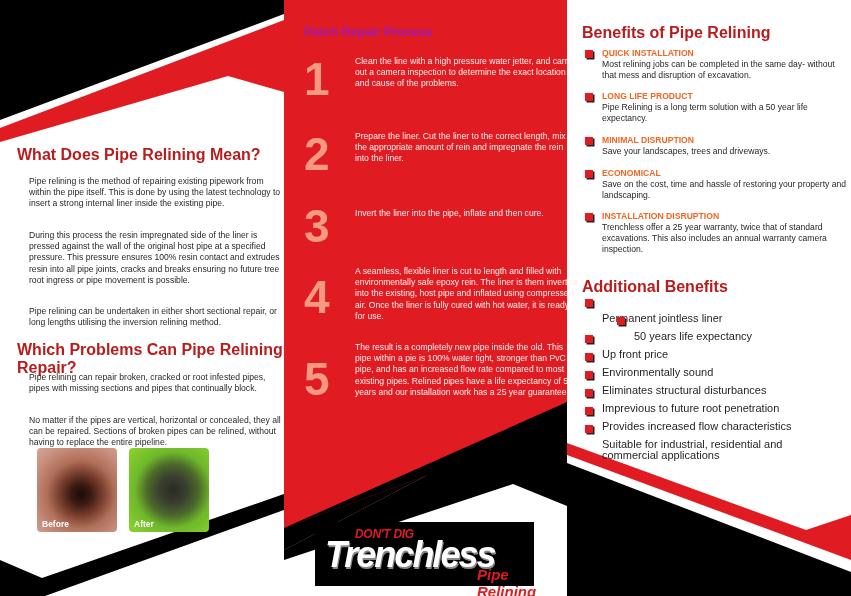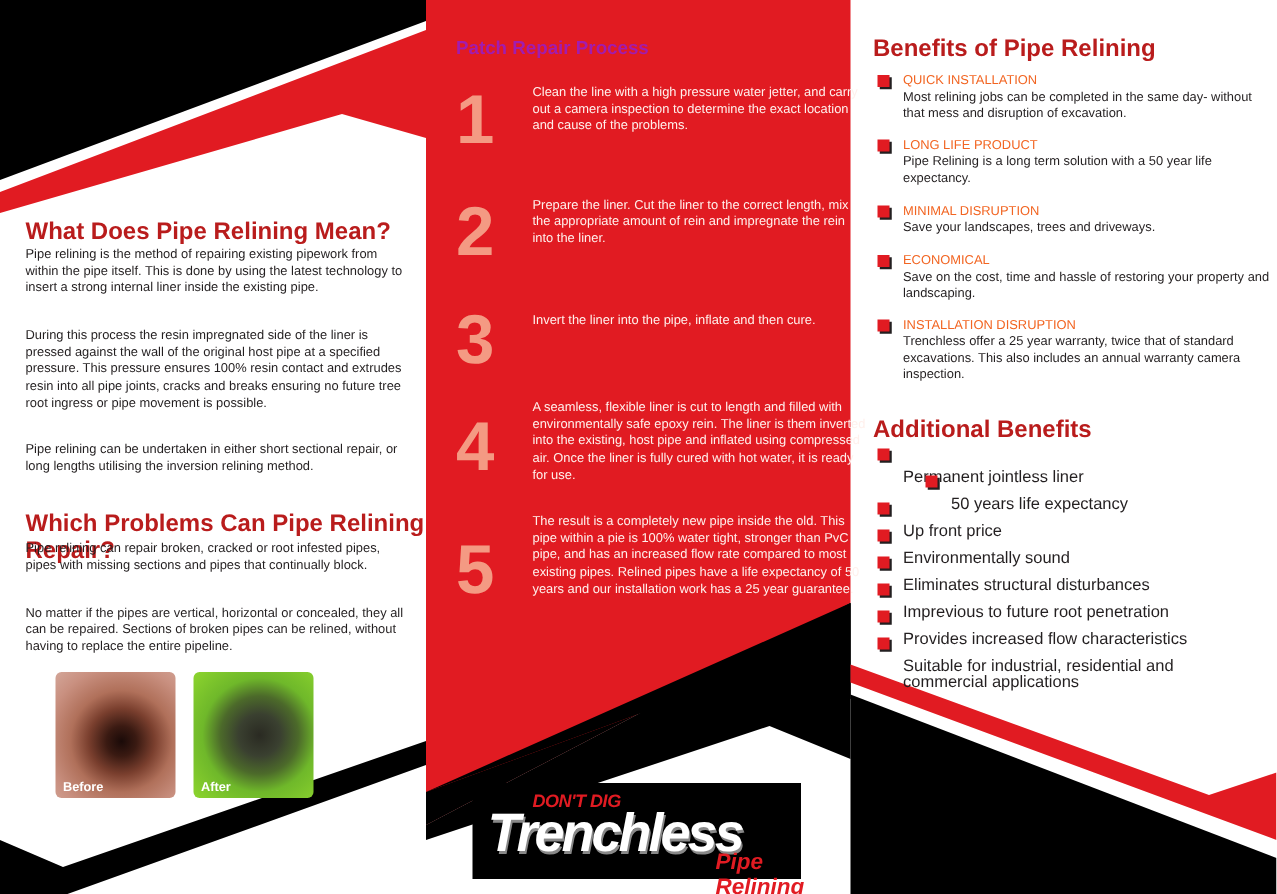--- a/index.html
+++ b/index.html
@@ -3,28 +3,28 @@
 <meta charset="utf-8">
 <style>
   html,body{margin:0;padding:0;}
   body{width:851px;height:596px;position:relative;overflow:hidden;background:#ffffff;font-family:"Liberation Sans",sans-serif;}
   .bg{position:absolute;left:0;top:0;width:851px;height:596px;}
   .panel{position:absolute;top:0;height:596px;}
   .p1{left:0;width:284px;}
   .p2{left:284px;width:283px;}
   .p3{left:567px;width:284px;}
   .h-red{color:#b91c1c;font-weight:bold;font-size:16px;margin:0;}
-  .body-text{color:#231f20;font-size:8.6px;line-height:11.2px;margin:0;}
+  .body-text{color:#231f20;font-size:8.6px;line-height:11.2px;margin:12px;}
   .wtitle{position:absolute;left:20px;top:25px;color:#a21caf;font-weight:bold;font-size:12.5px;}
   .step{position:absolute;left:20px;width:260px;}
   .step .num{position:absolute;left:0;top:0;font-size:46px;font-weight:bold;color:#f49a83;line-height:46px;}
   .step .txt{position:absolute;left:36px;top:0;width:222px;color:#fff0ec;font-size:8.6px;line-height:11.2px;margin-left:15px;}
   .benefit{position:absolute;left:18px;width:250px;}
   .bullet{position:absolute;left:0;top:2px;width:8px;height:8px;background:#e11b22;box-shadow:1.5px 1.5px 0 #231f20;}
-  .benefit .bt{position:absolute;left:17px;top:0;color:#f26522;font-weight:normal;font-size:8.6px;}
+  .benefit .bt{position:absolute;left:17px;top:0;color:#f26522;font-weight:bold;font-size:8.6px;}
   .benefit .bd{position:absolute;left:17px;top:11px;width:240px;color:#231f20;font-size:8.6px;line-height:11.2px;}
   .add{position:absolute;left:18px;width:260px;height:12px;}
   .add .bullet{top:2px;}
   .add .at{position:absolute;left:17px;top:16px;color:#231f20;font-size:11px;line-height:11px;width:235px;}
   .photo{position:absolute;top:448px;width:80px;height:84px;border-radius:4px;overflow:hidden;}
   .photo .cap{position:absolute;left:5px;bottom:3px;color:#fff;font-weight:bold;font-size:8.5px;}
   .logo{position:absolute;left:315px;top:522px;width:219px;height:64px;background:#000;}
   .logo .l1{position:absolute;left:40px;top:5px;color:#e11b22;font-weight:bold;font-style:italic;font-size:12px;letter-spacing:-0.3px;}
   .logo .l2{position:absolute;left:10px;top:12px;color:#ffffff;font-weight:bold;font-style:italic;font-size:36px;letter-spacing:-2px;text-shadow:1px 2px 0 #888;}
   .logo .l3{position:absolute;left:126px;top:44px;color:#e11b22;font-weight:bold;font-style:italic;font-size:15px;margin-left:36px;}

